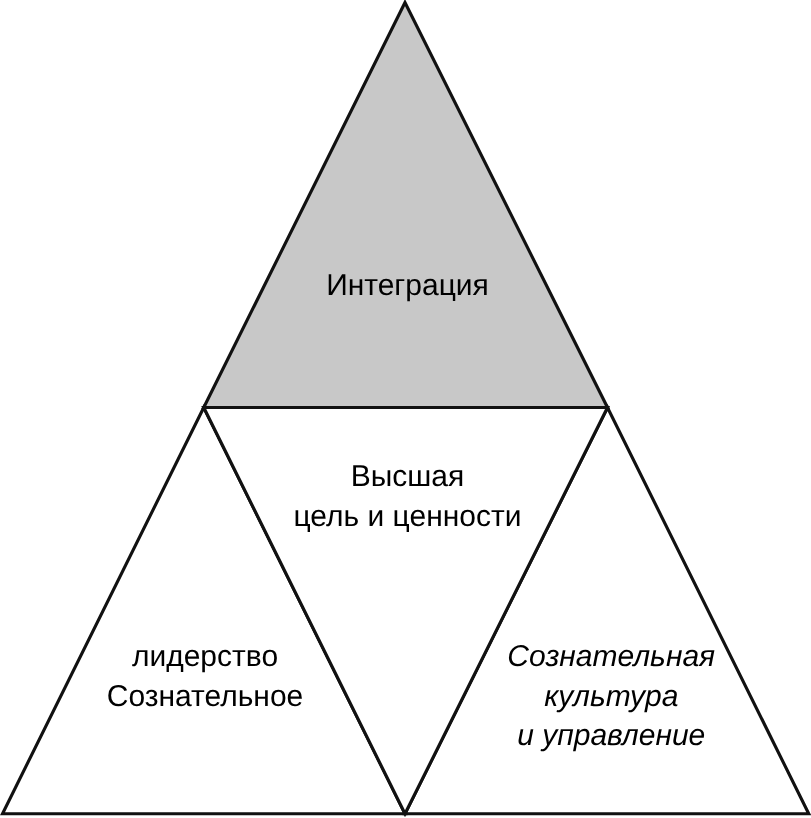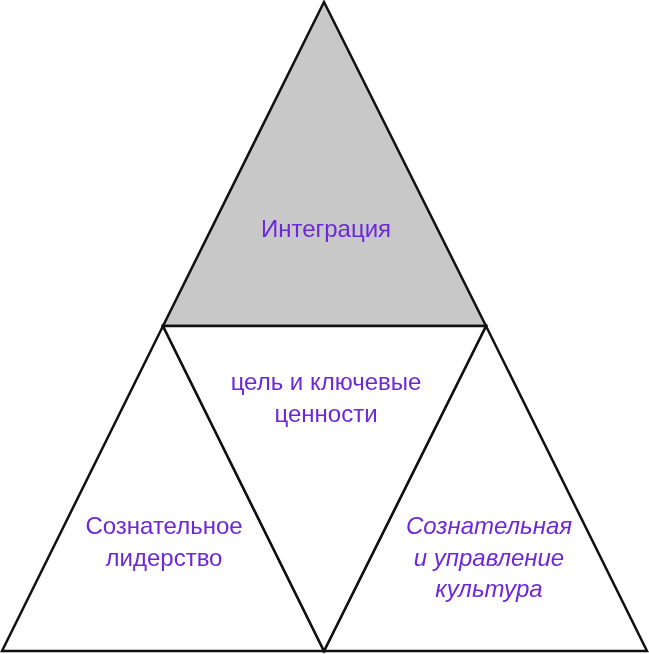--- a/index.html
+++ b/index.html
@@ -4,47 +4,47 @@
   <style>
     html, body { margin: 0; padding: 0; background: #ffffff; }
     body { width: 649px; height: 654px; position: relative; overflow: hidden; }
     #diagram { position: absolute; left: 0; top: 0; }
     .label {
       position: absolute;
       text-align: center;
       font-family: "Liberation Sans", sans-serif;
       font-size: 24px;
       line-height: 31.5px;
-      color: #6d28d9;
+      color: #000000;
       transform: translateX(-50%);
       white-space: nowrap;
     }
     .label span { display: block; }
   </style>
 </head>
 <body>
 
 <svg id="diagram" width="649" height="654" viewBox="0 0 649 654">
   <polygon points="324,2 163,326 486,326" fill="#c8c8c8" stroke="#111111" stroke-width="2.5" stroke-linejoin="miter"></polygon>
   <polygon points="163,326 2,651 324,651" fill="#ffffff" stroke="#111111" stroke-width="2.5"></polygon>
   <polygon points="486,326 324,651 647,651" fill="#ffffff" stroke="#111111" stroke-width="2.5"></polygon>
   <polygon points="163,326 486,326 324,651" fill="#ffffff" stroke="#111111" stroke-width="2.5"></polygon>
 </svg>
 
 <div class="label" style="left:326px; top:213px;">
   <span>Интеграция</span>
 </div>
 
 <div class="label" style="left:326px; top:366px;">
-  <span>цель и ключевые</span>
-  <span>ценности</span>
+  <span>Высшая</span>
+  <span>цель и ценности</span>
 </div>
 
 <div class="label" style="left:164px; top:510px;">
+  <span>лидерство</span>
   <span>Сознательное</span>
-  <span>лидерство</span>
 </div>
 
 <div class="label" style="left:489px; top:510px;font-style:italic;">
   <span>Сознательная</span>
+  <span>культура</span>
   <span>и управление</span>
-  <span>культура</span>
 </div>
 
 </body></html>

